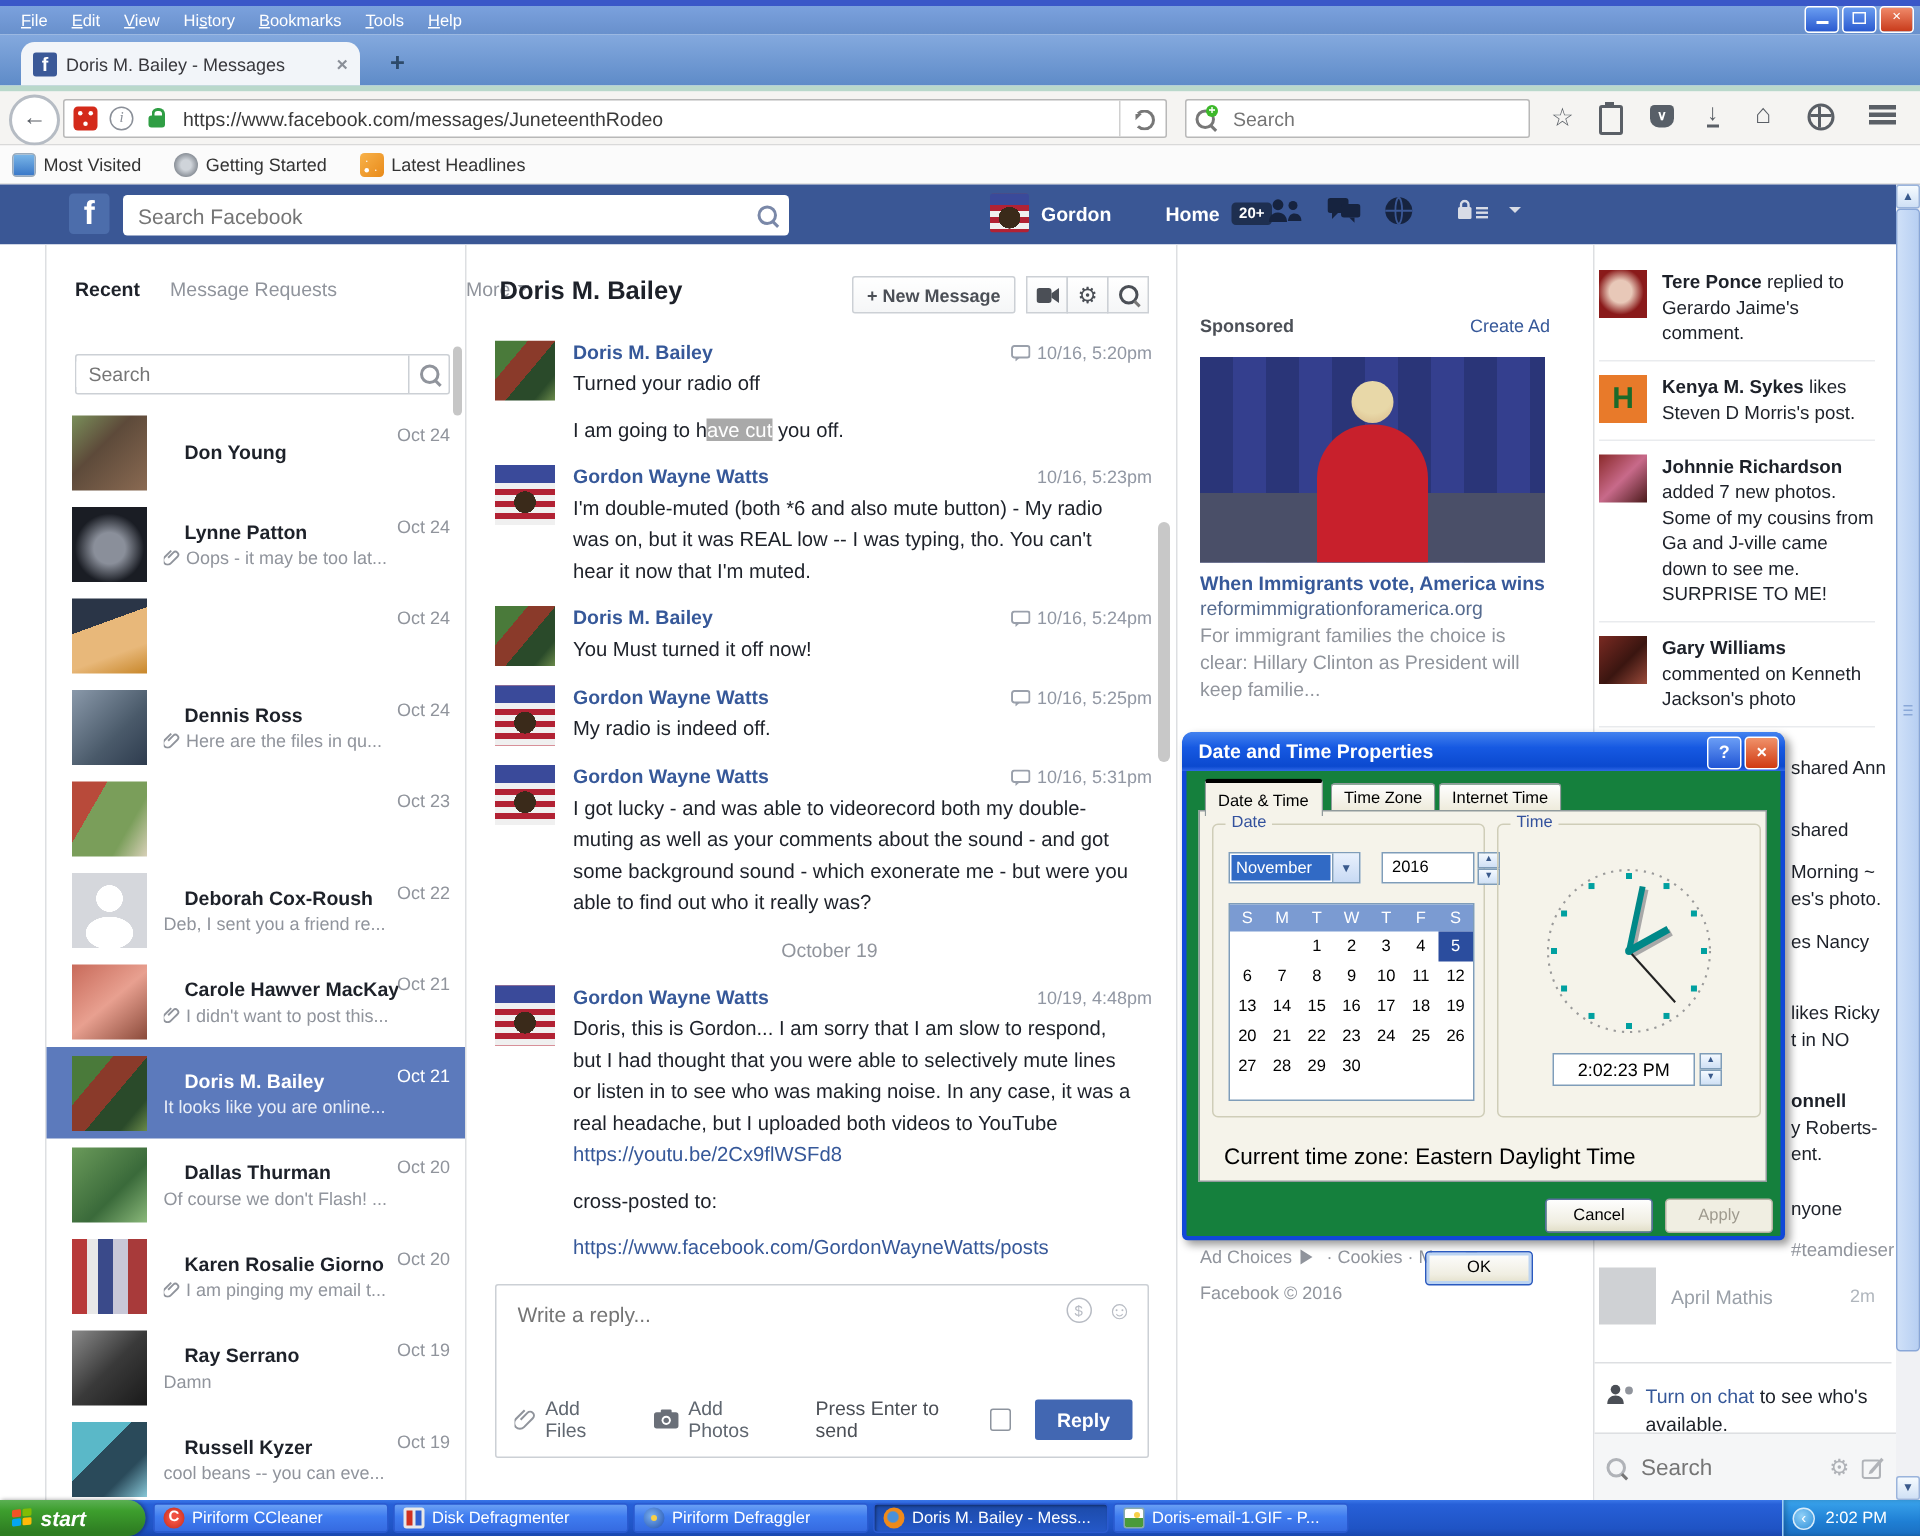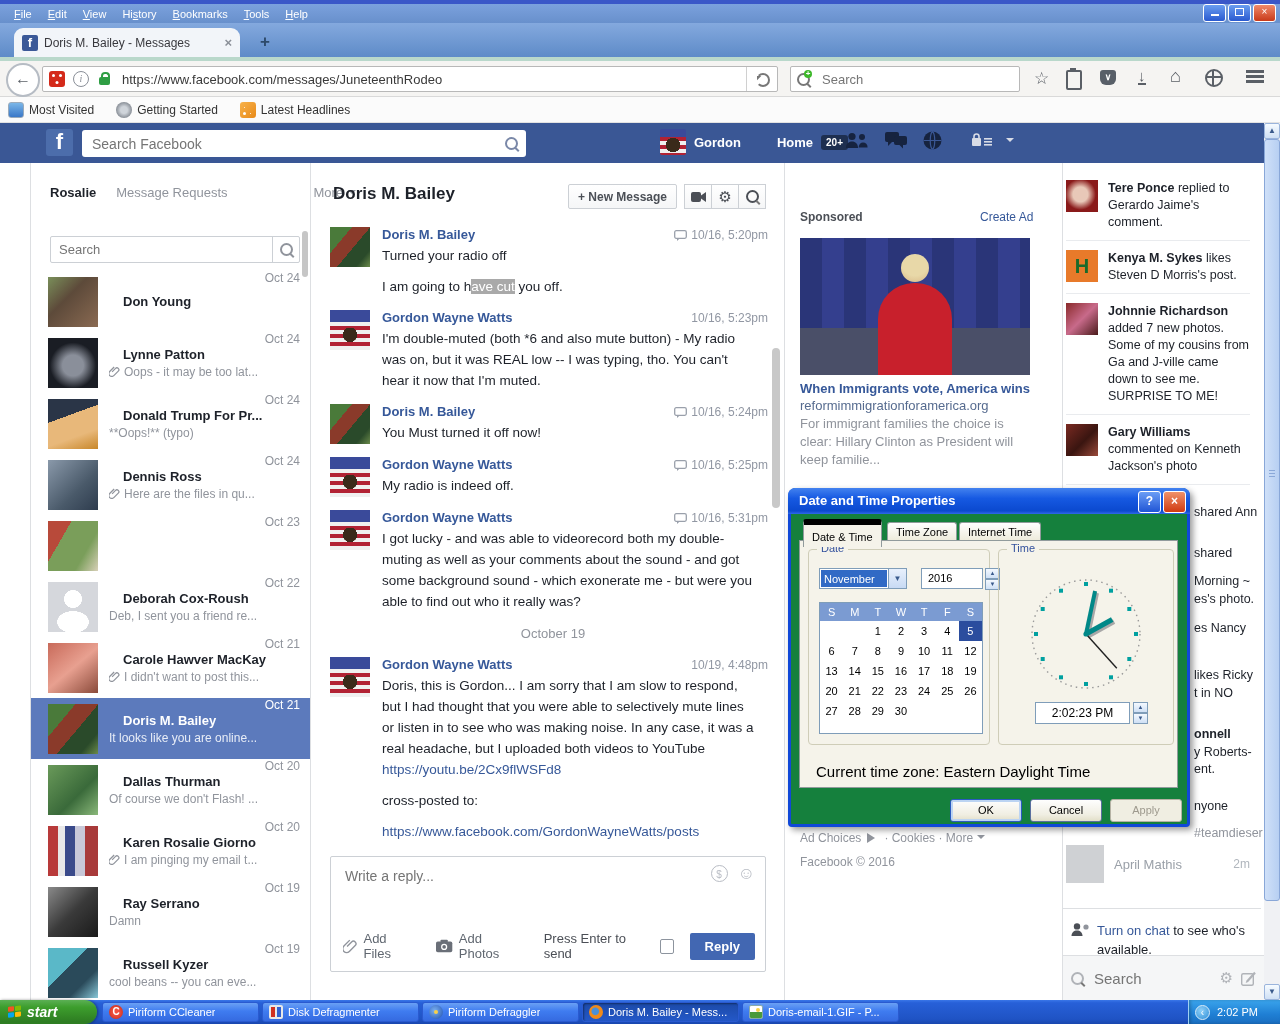--- a/index.html
+++ b/index.html
@@ -91,21 +91,21 @@
   #sb-search input{border:none;outline:none;flex:1;font-size:13px;color:#aaa;padding-left:8px;font-family:"Liberation Sans",sans-serif;}
   #sb-search .lz{border-left:1px solid #ccd0d5;width:26px;height:100%;display:flex;align-items:center;justify-content:center;}
   #sb-search .lens{border-color:#90949c;}#sb-search .lens:after{background:#90949c;}
   #convlist{left:31px;top:108px;width:279px;}
   .conv{display:flex;align-items:center;height:61px;padding-left:17px;box-sizing:border-box;position:relative;}
   .conv.sel{background:#5c7abc;}
   .conv .av{width:50px;height:50px;flex:none;margin-right:11px;}
   .conv .cmain{flex:1;min-width:0;}
   .cname{font-size:13px;font-weight:bold;color:#1d2129;white-space:nowrap;overflow:hidden;padding-left:14px;}
   .cprev{font-size:12px;color:#90949c;white-space:nowrap;overflow:hidden;margin-top:3px;display:flex;align-items:center;gap:4px;}
-  .cdate{font-size:12px;color:#90949c;position:absolute;right:10px;top:0;}
+  .cdate{font-size:12px;color:#90949c;position:absolute;right:10px;top:12px;}
   .conv.sel .cname,.conv.sel .cprev,.conv.sel .cdate{color:#fff;}
   .conv.sel .cprev{color:#e8edf7;}
   #sb-thumb{left:302px;top:68px;width:6px;height:46px;background:#c6c6c6;border-radius:3px;}
 
   
   #chat-title{left:333px;top:21px;font-size:17px;font-weight:bold;color:#1d2129;}
   #chat-btns{left:568px;top:21px;display:flex;}
   .cbtn{border:1px solid #ccd0d5;background:linear-gradient(#fff,#f5f6f7);height:25px;box-sizing:border-box;display:flex;align-items:center;justify-content:center;color:#4b4f56;}
   #btn-newmsg{border-radius:2px;padding:0 9px;font-size:12px;font-weight:bold;margin-right:8px;}
   .cbtn.sq{width:28px;margin-left:-1px;}
@@ -175,21 +175,21 @@
   #mthumb .grip{position:absolute;left:4px;top:330px;width:6px;height:1px;background:#8aa8d8;box-shadow:0 3px 0 #8aa8d8,0 6px 0 #8aa8d8;}
 
   
   #dlg{left:788px;top:488px;width:396px;height:336px;background:#15803d;border:3px solid #1048d8;border-top:none;border-radius:8px 8px 4px 4px;box-shadow:3px 3px 6px rgba(0,0,0,.4);z-index:50;}
   #dlg-title{position:absolute;left:-3px;top:0;width:396px;height:26px;padding:0 3px;background:linear-gradient(180deg,#4382ef 0%,#1659e2 40%,#0b49cf 88%,#3069e8 100%);border-radius:7px 7px 0 0;color:#fff;font-size:13px;font-weight:bold;line-height:26px;}
   #dlg-title .tt{padding-left:8px;}
   #dlg-tbtns{position:absolute;right:4px;top:3px;display:flex;gap:2px;}
   .dbtn{width:21px;height:20px;border:1px solid #fff;border-radius:3px;color:#fff;font-size:12px;font-weight:bold;text-align:center;line-height:19px;background:linear-gradient(180deg,#6a9df5,#2055d5);}
   .dbtn.x{background:linear-gradient(180deg,#f0926a,#d03a12);}
   .dtab{position:absolute;font-size:11px;color:#000;border:1px solid #919b9c;border-bottom:none;border-radius:3px 3px 0 0;padding:0 8px;background:linear-gradient(#fff,#ece9d8);height:19px;line-height:19px;top:34px;}
-  .dtab.active{top:31px;height:22px;line-height:24px;background:#f5f3ea;border-top:6px solid #000000;z-index:3;}
+  .dtab.active{top:31px;height:22px;line-height:24px;background:#f5f3ea;border-top:3px solid #000000;z-index:3;}
   #dlg-panel{position:absolute;left:8px;top:52px;width:379px;height:248px;background:#f5f3ea;border:1px solid #919b9c;box-sizing:border-box;z-index:2;}
   .grp{position:absolute;border:1px solid #cfcdb8;border-radius:4px;}
   .grp .legend{position:absolute;top:-8px;left:8px;background:#f5f3ea;padding:0 4px;font-size:11px;color:#33519d;}
   #grp-date{left:8px;top:8px;width:180px;height:194px;}
   #grp-time{left:198px;top:8px;width:174px;height:194px;}
   #month-sel{position:absolute;left:10px;top:18px;width:88px;height:21px;border:1px solid #7f9db9;background:#fff;box-sizing:border-box;display:flex;}
   #month-sel .mval{flex:1;background:#316ac5;color:#fff;font-size:11px;line-height:19px;padding-left:3px;margin:1px;}
   .combo-btn{width:17px;background:linear-gradient(180deg,#e8f0fc,#c8daf4);border-left:1px solid #7f9db9;text-align:center;color:#3a5a8c;font-size:8px;line-height:19px;}
   #year-spin{position:absolute;left:112px;top:18px;width:62px;height:21px;border:1px solid #7f9db9;background:#fff;box-sizing:border-box;font-size:11px;line-height:19px;padding-left:6px;}
   .spinner{position:absolute;width:15px;height:21px;display:flex;flex-direction:column;}
@@ -199,21 +199,21 @@
   #cal-head{display:flex;background:#7b9bd2;color:#fff;height:18px;font-size:11px;}
   #cal-head div{flex:1;text-align:center;line-height:18px;}
   .cal-row{display:flex;height:20px;}
   .cal-row div{flex:1;text-align:center;font-size:11px;line-height:20px;color:#000;}
   .cal-row div.seld{background:#2b4d9e;color:#fff;}
   #clock{position:absolute;left:27px;top:24px;}
   #time-spin{position:absolute;left:36px;top:152px;width:95px;height:22px;border:1px solid #7f9db9;background:#fff;box-sizing:border-box;font-size:12px;text-align:center;line-height:20px;}
   #time-spin-btns{left:134px;top:152px;height:22px;}
   #tzline{position:absolute;left:16px;top:222px;font-size:15px;color:#000;}
   .xpbtn{position:absolute;top:258px;width:72px;height:23px;background:linear-gradient(180deg,#fefefe,#f0eee2 70%,#e2dfc8);border:1px solid #5a6f9e;border-radius:3px;font-size:11px;text-align:center;line-height:21px;color:#000;box-sizing:border-box;}
-  #btn-ok{left:150px;border-color:#2a5ac0;box-shadow:inset 0 0 0 2px #bcd4f2;}
+  #btn-ok{left:150px;border-color:#2a5ac0;box-shadow:inset 0 0 0 2px #bcd4f2;margin-top:35px;}
   #btn-cancel{left:230px;}
   #btn-apply{left:310px;color:#9e9a8e;border-color:#b5b2a4;background:#f0eee2;}
 
   
   #taskbar{left:0;top:1000px;width:1280px;height:24px;background:linear-gradient(180deg,#3a76e8 0%,#2760d8 12%,#1f53c4 80%,#1846ae 100%);z-index:60;}
   #startbtn{position:absolute;left:0;top:0;height:24px;width:97px;background:linear-gradient(180deg,#5bb054 0%,#3d9e2d 30%,#2e7d22 90%);border-radius:0 12px 12px 0;color:#fff;font-weight:bold;font-style:italic;font-size:14px;display:flex;align-items:center;gap:5px;padding-left:8px;box-sizing:border-box;box-shadow:1px 0 3px rgba(0,0,0,.4);}
   .winflag{width:14px;height:13px;display:grid;grid-template-columns:6px 6px;grid-template-rows:5px 5px;gap:1px;transform:skewY(-6deg);}
   .winflag i{border-radius:1px;}
   .winflag i:nth-child(1){background:#f35325;}.winflag i:nth-child(2){background:#81bc06;}
   .winflag i:nth-child(3){background:#05a6f0;}.winflag i:nth-child(4){background:#ffba08;}
@@ -353,21 +353,21 @@
     <span class="caret"></span>
   </div>
 
   <div class="abs" id="page">
     <div class="vline" style="left:30px;"></div>
     <div class="vline" style="left:310px;"></div>
     <div class="vline" style="left:784px;"></div>
     <div class="vline" style="left:1062px;"></div>
 
     <div class="abs" id="sb-tabs">
-      <span id="sb-recent">Rosalie</span>
+      <span id="sb-recent">Recent</span>
       <span id="sb-req">Message Requests</span>
       <span id="sb-more">
           <span>More</span>
           <span class="caret dark"></span>
         </span>
     </div>
     <div class="abs" id="sb-search">
       <input placeholder="Search" style="">
       <span class="lz">
           <span class="lens"></span>
@@ -389,26 +389,20 @@
               <svg width="11" height="11" viewBox="0 0 16 16">
                 <path d="M4.5 8.5 9.5 3.5a2.8 2.8 0 0 1 4 4L7 14a4.2 4.2 0 0 1-6-6L7.5 1.5" fill="none" stroke="currentColor" stroke-width="1.8"></path>
               </svg>
               <span>Oops - it may be too lat...</span>
             </div>
           </div>
           <span class="cdate">Oct 24</span>
         </div>
         <div class="conv">
           <span class="av av-trump"></span>
-          <div class="cmain">
-            <div class="cname">Donald Trump For Pr...</div>
-            <div class="cprev">
-              <span>**Oops!** (typo)</span>
-            </div>
-          </div>
           <span class="cdate">Oct 24</span>
         </div>
         <div class="conv">
           <span class="av av-dennis"></span>
           <div class="cmain">
             <div class="cname">Dennis Ross</div>
             <div class="cprev">
               <svg width="11" height="11" viewBox="0 0 16 16">
                 <path d="M4.5 8.5 9.5 3.5a2.8 2.8 0 0 1 4 4L7 14a4.2 4.2 0 0 1-6-6L7.5 1.5" fill="none" stroke="currentColor" stroke-width="1.8"></path>
               </svg>

